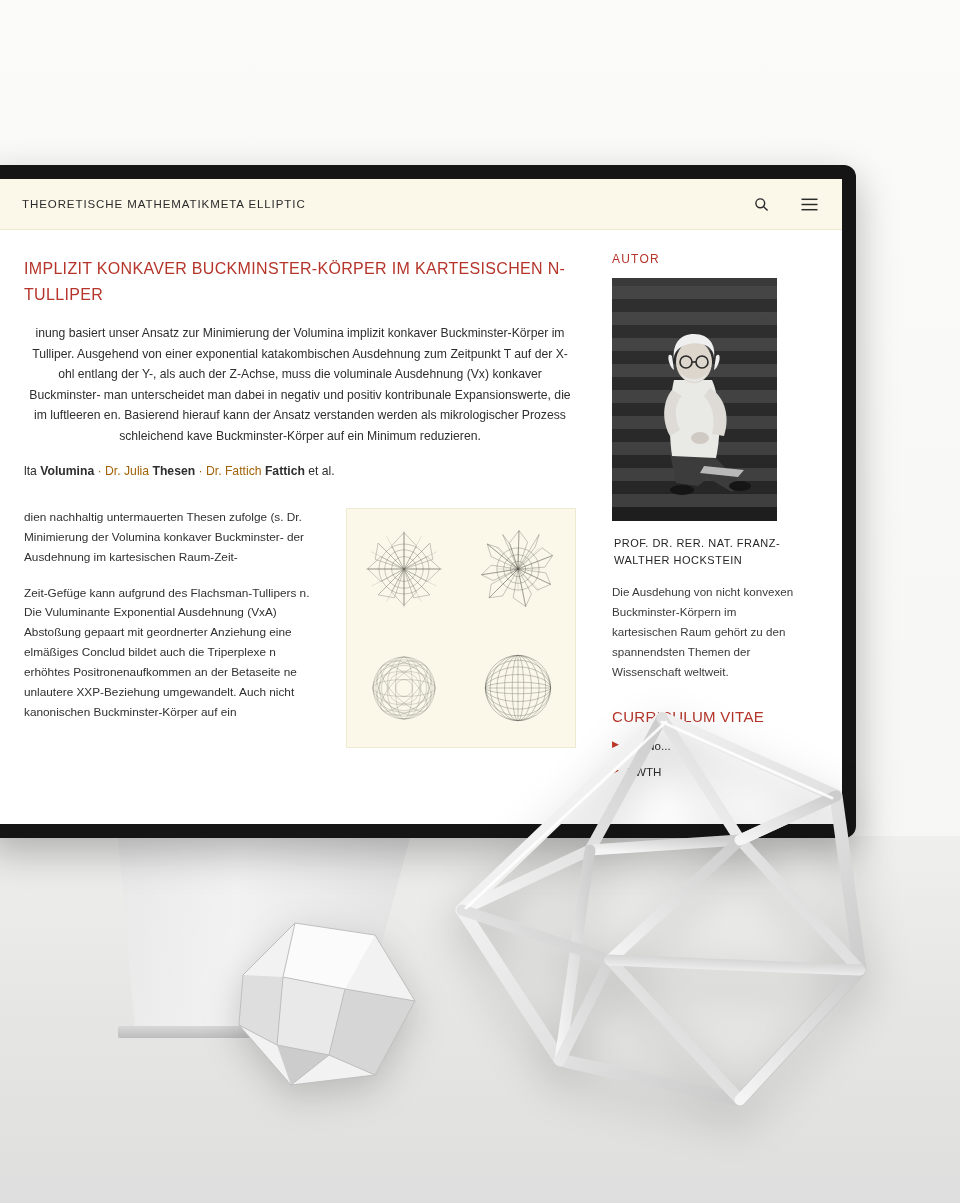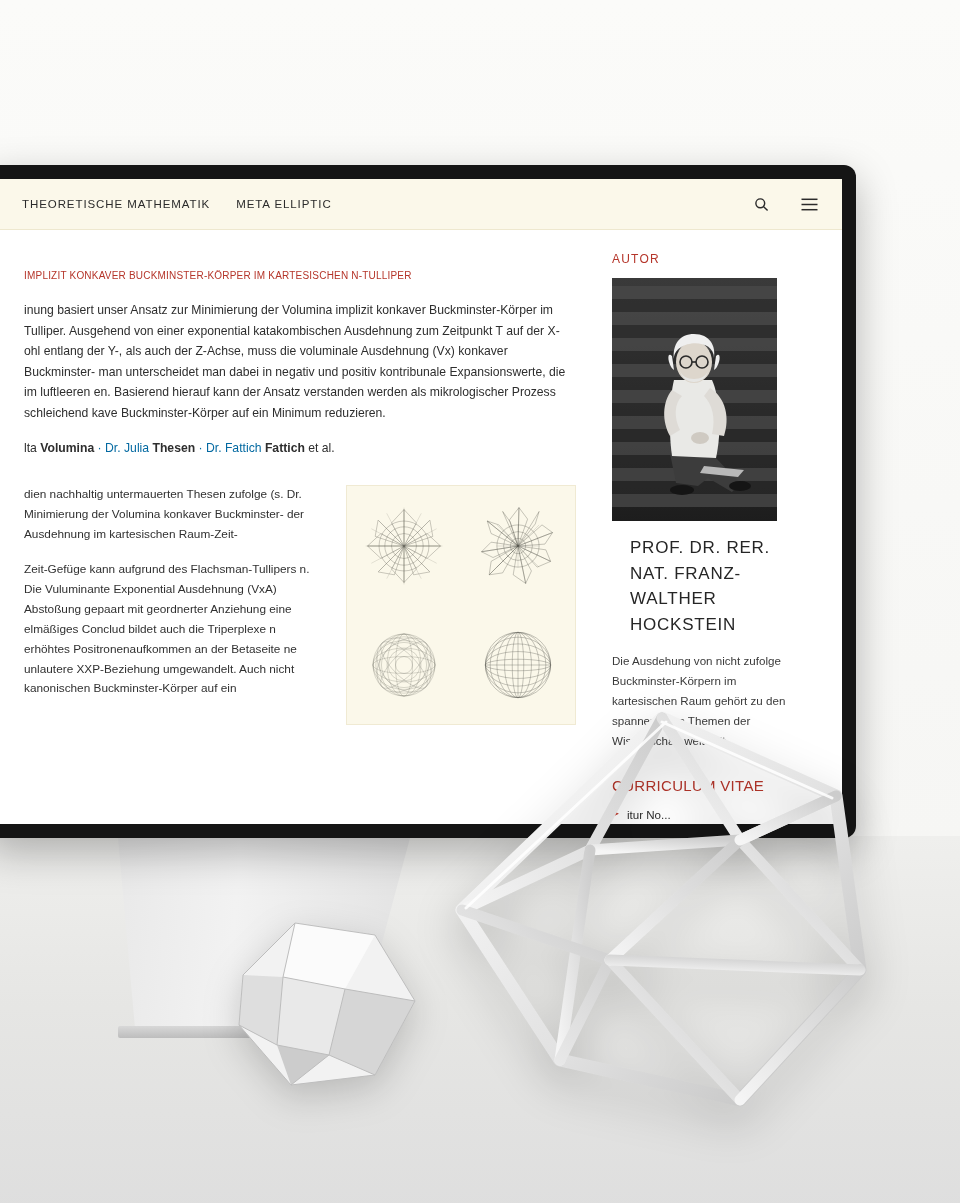--- a/index.html
+++ b/index.html
@@ -58,21 +58,21 @@
     background:linear-gradient(180deg,#fbfbf9,#f6f6f4);
     z-index:0;
   }
 
   
   .topbar{
     height:50px;background:#fbf8ea;border-bottom:1px solid #eee8cf;
     display:flex;align-items:center;padding:0 22px;gap:26px;
   }
   .topnav{
-    display:flex;gap:26px;align-items:center;
+    display:flex;align-items:center;
     font-size:11.5px;letter-spacing:.08em;color:#2b2b2b;text-transform:uppercase;text-align:right;
   }
   .topnav span{cursor:pointer;white-space:nowrap;}
   .topbar-spacer{flex:1;}
   .icon-btn{
     width:22px;height:22px;display:flex;align-items:center;justify-content:center;
     cursor:pointer;color:#2b2b2b;
   }
   .icon-btn svg{display:block;}
 
@@ -85,30 +85,30 @@
     box-sizing:border-box;
   }
   .col-main{width:552px;flex:0 0 552px;}
   .col-side{width:190px;flex:0 0 190px;}
 
   .author-name{
     font-size:27px;line-height:1.15;color:#c0392b;font-weight:400;
     margin:0 0 26px 0;letter-spacing:.2px;
   }
   .article-title{
-    font-size:10px;line-height:1.6;color:#b5352a;
-    letter-spacing:.02em;margin:16px 0 16px 0;font-weight:400;
+    font-size:16px;line-height:1.6;color:#b5352a;
+    letter-spacing:.02em;margin:4px 0 16px 0;font-weight:400;
   }
   .lead{
     font-size:12.2px;line-height:1.68;color:#2e2e2e;margin:0 0 18px 0;
-    text-align:left;
+    text-align:center;
   }
   .byline{font-size:12.2px;color:#2e2e2e;margin:0 0 30px 0;}
   .byline b{font-weight:700;}
-  .sep{color:#0369a1;}
+  .sep{color:#a16207;}
 
   .body-row{display:flex;gap:22px;align-items:flex-start;}
   .body-col{flex:1;font-size:11.8px;line-height:1.68;color:#303030;}
   .body-col p{margin:0 0 16px 0;}
 
   .figure{
     width:228px;flex:0 0 228px;height:238px;
     background:#fbf8ea;border:1px solid #f0ead3;
     display:grid;grid-template-columns:1fr 1fr;grid-template-rows:1fr 1fr;
     align-items:center;justify-items:center;
@@ -119,22 +119,22 @@
   .side-label{
     font-size:12px;letter-spacing:.1em;text-transform:uppercase;color:#b5352a;
     margin:0 0 12px 0;
   }
   .portrait{
     width:165px;height:243px;
     background:#2a2a2a;overflow:hidden;position:relative;margin-bottom:14px;
   }
   .portrait svg{display:block;}
   .prof-name{
-    font-size:17px;letter-spacing:.045em;line-height:1.5;color:#262626;
-    text-transform:uppercase;margin:0 0 14px 18px;
+    font-size:11px;letter-spacing:.045em;line-height:1.5;color:#262626;
+    text-transform:uppercase;margin:0 0 14px 2px;
   }
   .prof-desc{
     font-size:11.6px;line-height:1.72;color:#3a3a3a;margin:0 0 26px 0;
   }
   .cv-title{
     font-size:15px;letter-spacing:.02em;color:#b5352a;margin:0 0 12px 0;
     text-transform:uppercase;font-weight:400;
   }
   .cv-list{list-style:none;margin:0;padding:0;font-size:11.6px;color:#2e2e2e;}
   .cv-list li{display:flex;gap:8px;margin-bottom:9px;line-height:1.5;}
@@ -370,21 +370,21 @@
               </g>
 
               <path d="M68 92 C70 108 94 108 96 92 C94 104 70 104 68 92 Z" fill="#e6e6e4"></path>
             </g>
 
             <path d="M92 188 L132 192 L126 199 L88 195 Z" fill="#cfcfcf" opacity="0.85"></path>
           </svg>
         </div>
 
         <div class="prof-name">PROF. DR. RER. NAT. FRANZ-WALTHER HOCKSTEIN</div>
-        <div class="prof-desc">Die Ausdehung von nicht zufolge Buckminster-Körpern im kartesischen Raum gehört zu den spannendsten Themen der Wissenschaft weltweit.</div>
+        <div class="prof-desc">Die Ausdehung von nicht konvexen Buckminster-Körpern im kartesischen Raum gehört zu den spannendsten Themen der Wissenschaft weltweit.</div>
 
         <div class="cv-title">CURRICULUM VITAE</div>
         <ul class="cv-list">
           <li>
             <span class="cv-bullet">▶</span>
             <span>itur No...</span>
           </li>
           <li>
             <span class="cv-bullet">▶</span>
             <span>RWTH</span>

